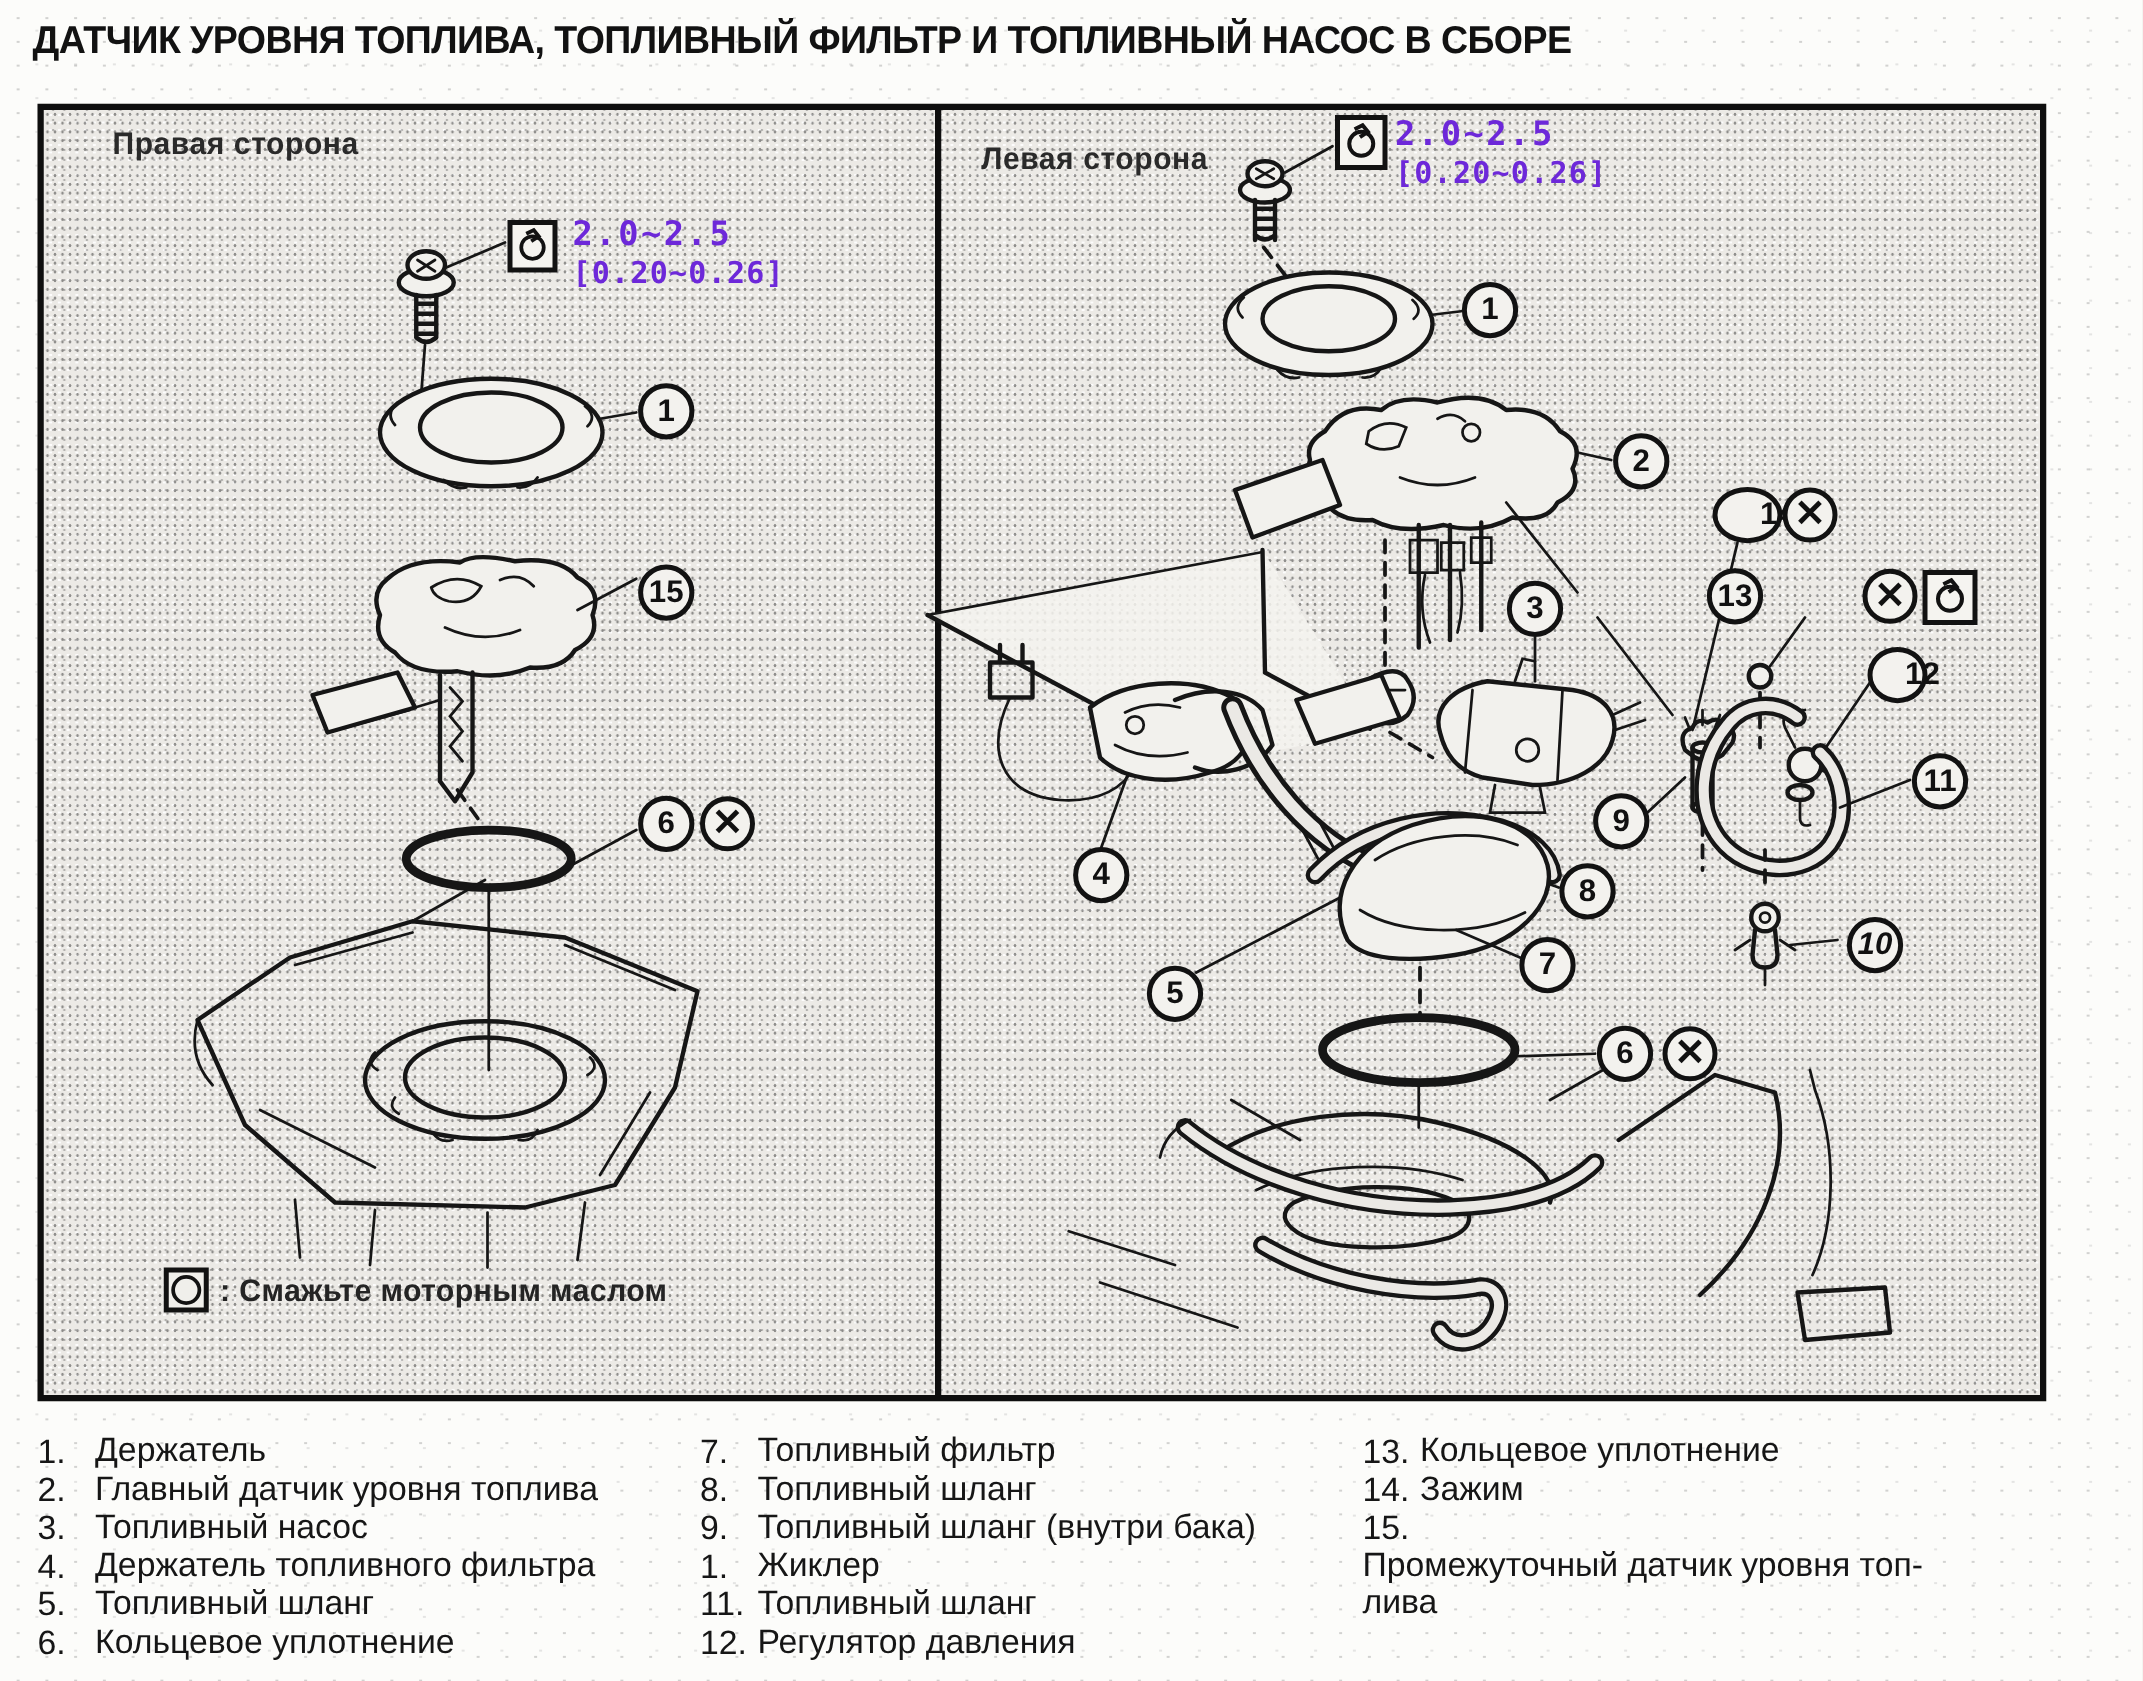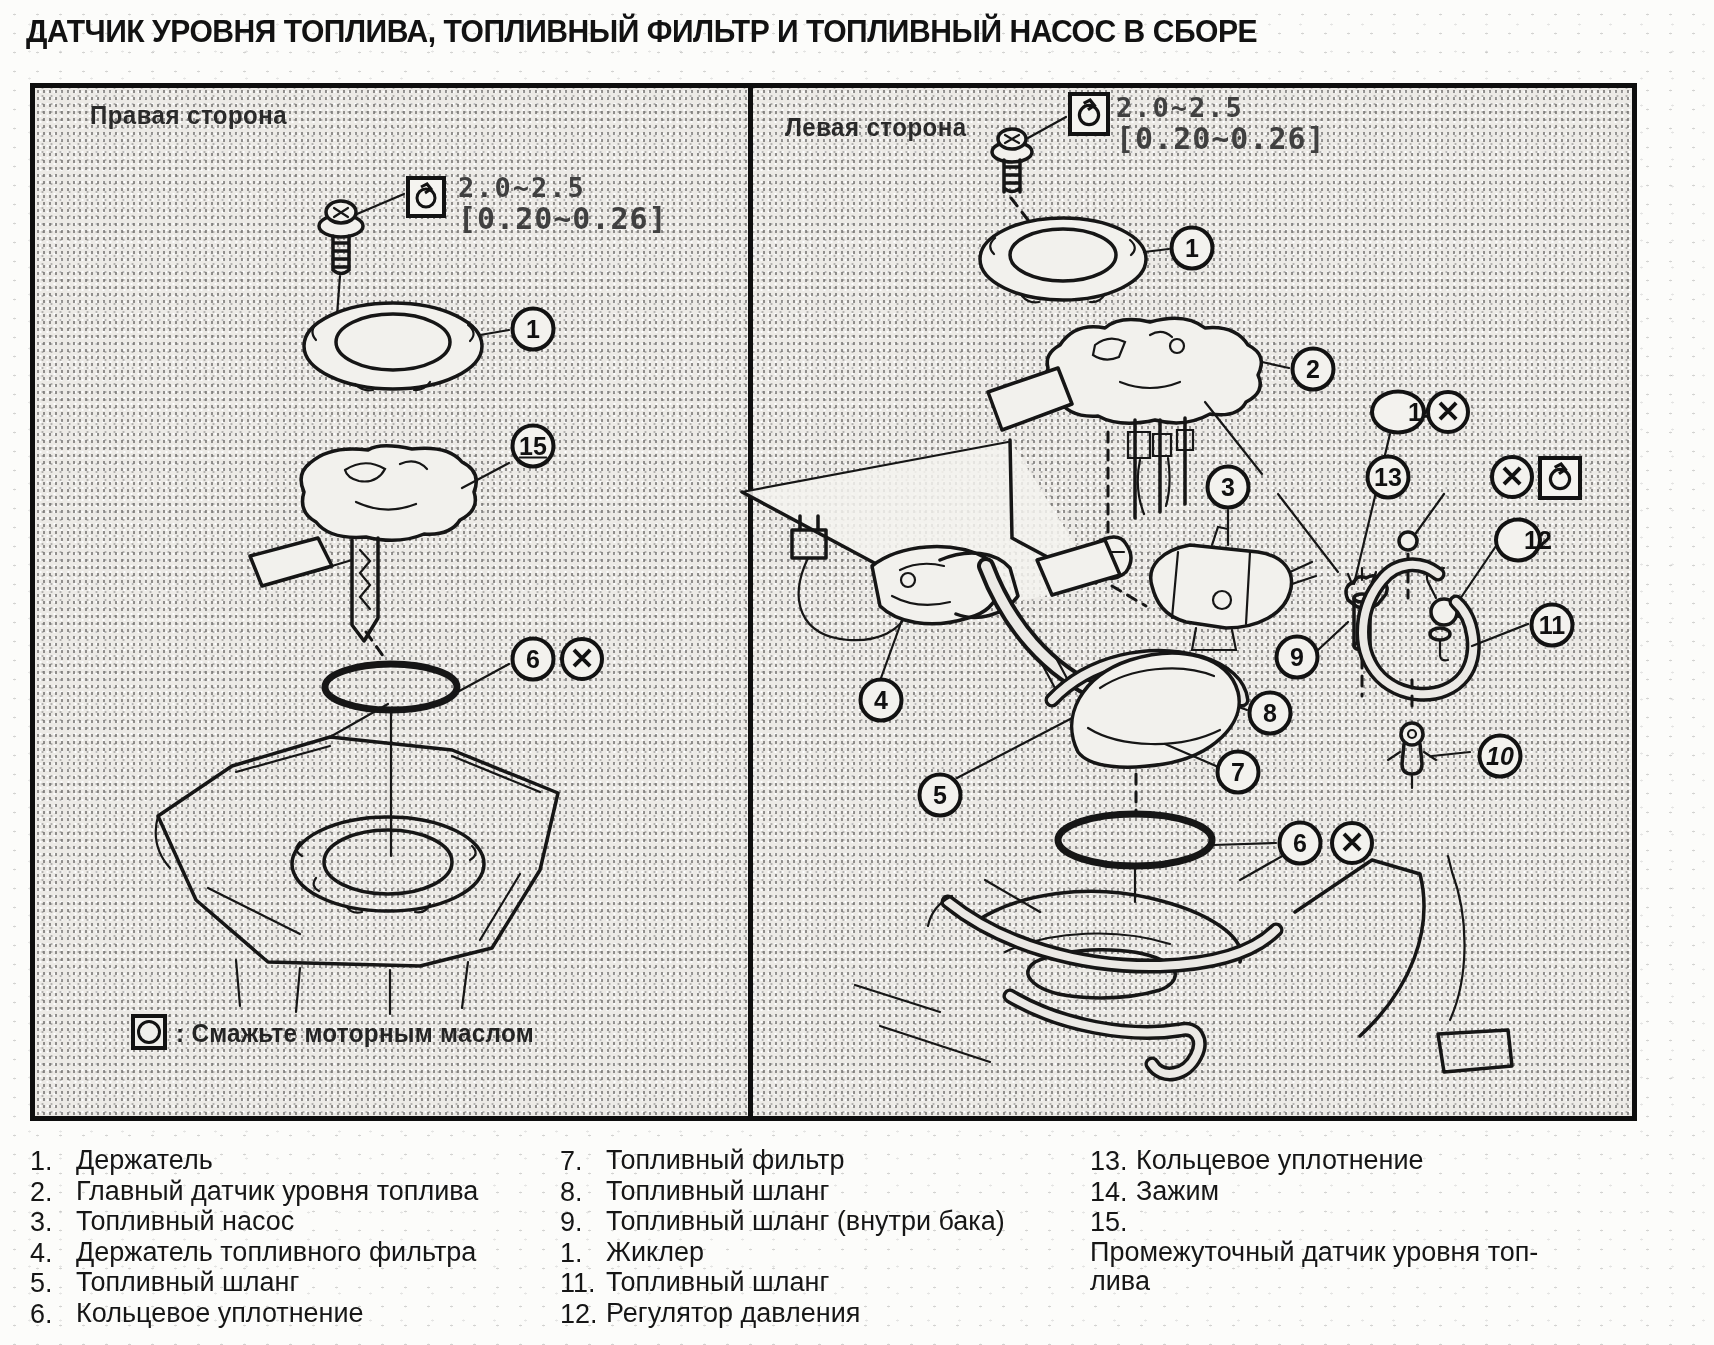--- a/index.html
+++ b/index.html
@@ -34,24 +34,24 @@
   .divider{
     position:absolute;left:748px;top:88px;width:5px;height:1028px;
     background:#0e0e0e;
   }
   .panel-label{
     position:absolute;font-size:25px;font-weight:bold;color:#2a2a2a;
     letter-spacing:.5px;transform:scaleX(.96);transform-origin:left;
   }
   .torque{
     position:absolute;font-family:"DejaVu Sans Mono",monospace;
-    font-weight:bold;color:#404040;line-height:31px;white-space:nowrap;
+    font-weight:bold;color:#6d28d9;line-height:31px;white-space:nowrap;
   }
   .torque .tv{font-size:27px;letter-spacing:2px;}
-  .torque .tr{font-size:30px;letter-spacing:1px;}
+  .torque .tr{font-size:24px;letter-spacing:1px;}
   .art{position:absolute;left:30px;top:83px;pointer-events:none;}
   .callout{
     position:absolute;width:45px;height:45px;border-radius:50%;
     box-sizing:border-box;border:4px solid #121212;background:#f3f2ee;
     display:flex;align-items:center;justify-content:center;
     font-size:25px;font-weight:bold;color:#111;
     transform:translate(-50%,-50%);
   }
   .xmark{
     position:absolute;width:44px;height:44px;border-radius:50%;
@@ -271,21 +271,21 @@
     </svg>
 </div>
 <div class="wrench-box" style="left:1538px;top:456px;width:44px;height:44px;">
   <svg width="32" height="32" viewBox="0 0 30 30">
       <circle cx="15" cy="16" r="9" fill="none" stroke="#121212" stroke-width="3"></circle>
       <path d="M10 5 l6 -3 l4 5 l-6 4" fill="none" stroke="#121212" stroke-width="3"></path>
     </svg>
 </div>
 
 <div class="callout" style="left:533px;top:329px;">1</div>
-<div class="callout" style="left:533px;top:446px;text-decoration:underline;">15</div>
+<div class="callout" style="left:533px;top:474px;">15</div>
 <div class="callout" style="left:533px;top:659px;">6</div>
 
 <div class="callout" style="left:1192px;top:248px;">1</div>
 <div class="callout" style="left:1313px;top:369px;">2</div>
 <div class="callout" style="left:1398px;top:412px;padding-left:48px;">14</div>
 <div class="callout" style="left:1388px;top:477px;">13</div>
 <div class="callout" style="left:1228px;top:487px;">3</div>
 <div class="callout" style="left:1518px;top:540px;padding-left:40px;">12</div>
 <div class="callout" style="left:1552px;top:625px;">11</div>
 <div class="callout" style="left:1297px;top:657px;">9</div>

